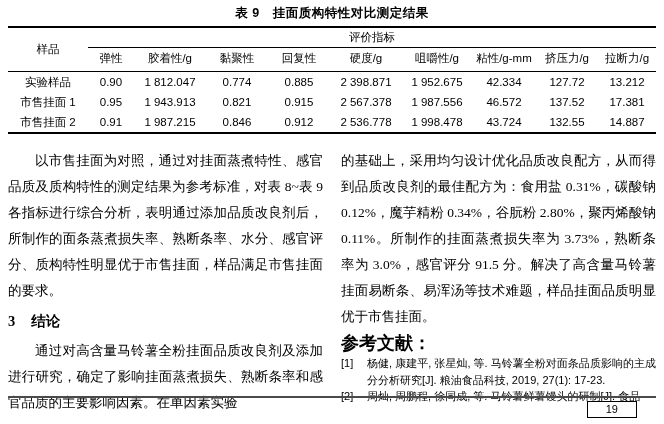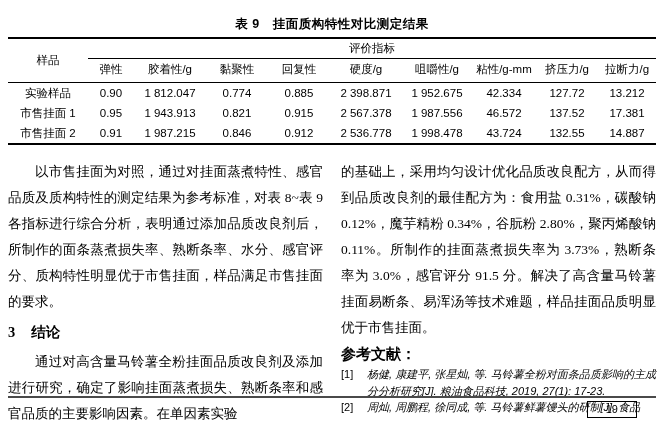--- a/index.html
+++ b/index.html
@@ -11,21 +11,21 @@
     font-family: "Liberation Sans", sans-serif;
     color: #000;
     overflow: hidden;
     margin: 0 auto;
   }
   
   .table-title {
     text-align: center;
     font-weight: bold;
     font-size: 12.5px;
-    padding-top: 16px;
+    padding-top: 5px;
     letter-spacing: 0.5px;
   }
   table.texture-table {
     width: 648px;
     margin: 4px auto 0 auto;
     border-collapse: collapse;
     table-layout: fixed;
     font-size: 11.5px;
     border-top: 2px solid #000;
     border-bottom: 2px solid #000;
@@ -72,38 +72,37 @@
     font-size: 14.5px;
     line-height: 18px;
     margin: 8px 0 8px 0;
   }
   .section-heading .heading-number {
     font-family: "Liberation Serif", serif;
     margin-right: 16px;
   }
   .references-heading {
     font-weight: bold;
-    font-size: 15px;
+    font-size: 18px;
     line-height: 20px;
     margin-top: 3px;
   }
   .references {
     margin-top: 2px;
     font-size: 11px;
     line-height: 16.5px;
   }
   .reference-item { display: flex; }
   .reference-marker {
     flex: 0 0 26px;
     text-align: left;
   }
   .reference-text {
     flex: 1 1 auto;
     text-align: justify;
-    font-style: italic;
   }
   
   .footer-rule {
     position: absolute;
     left: 8px;
     right: 8px;
     bottom: 26px;
     height: 2px;
     background: #4a4a4a;
   }

